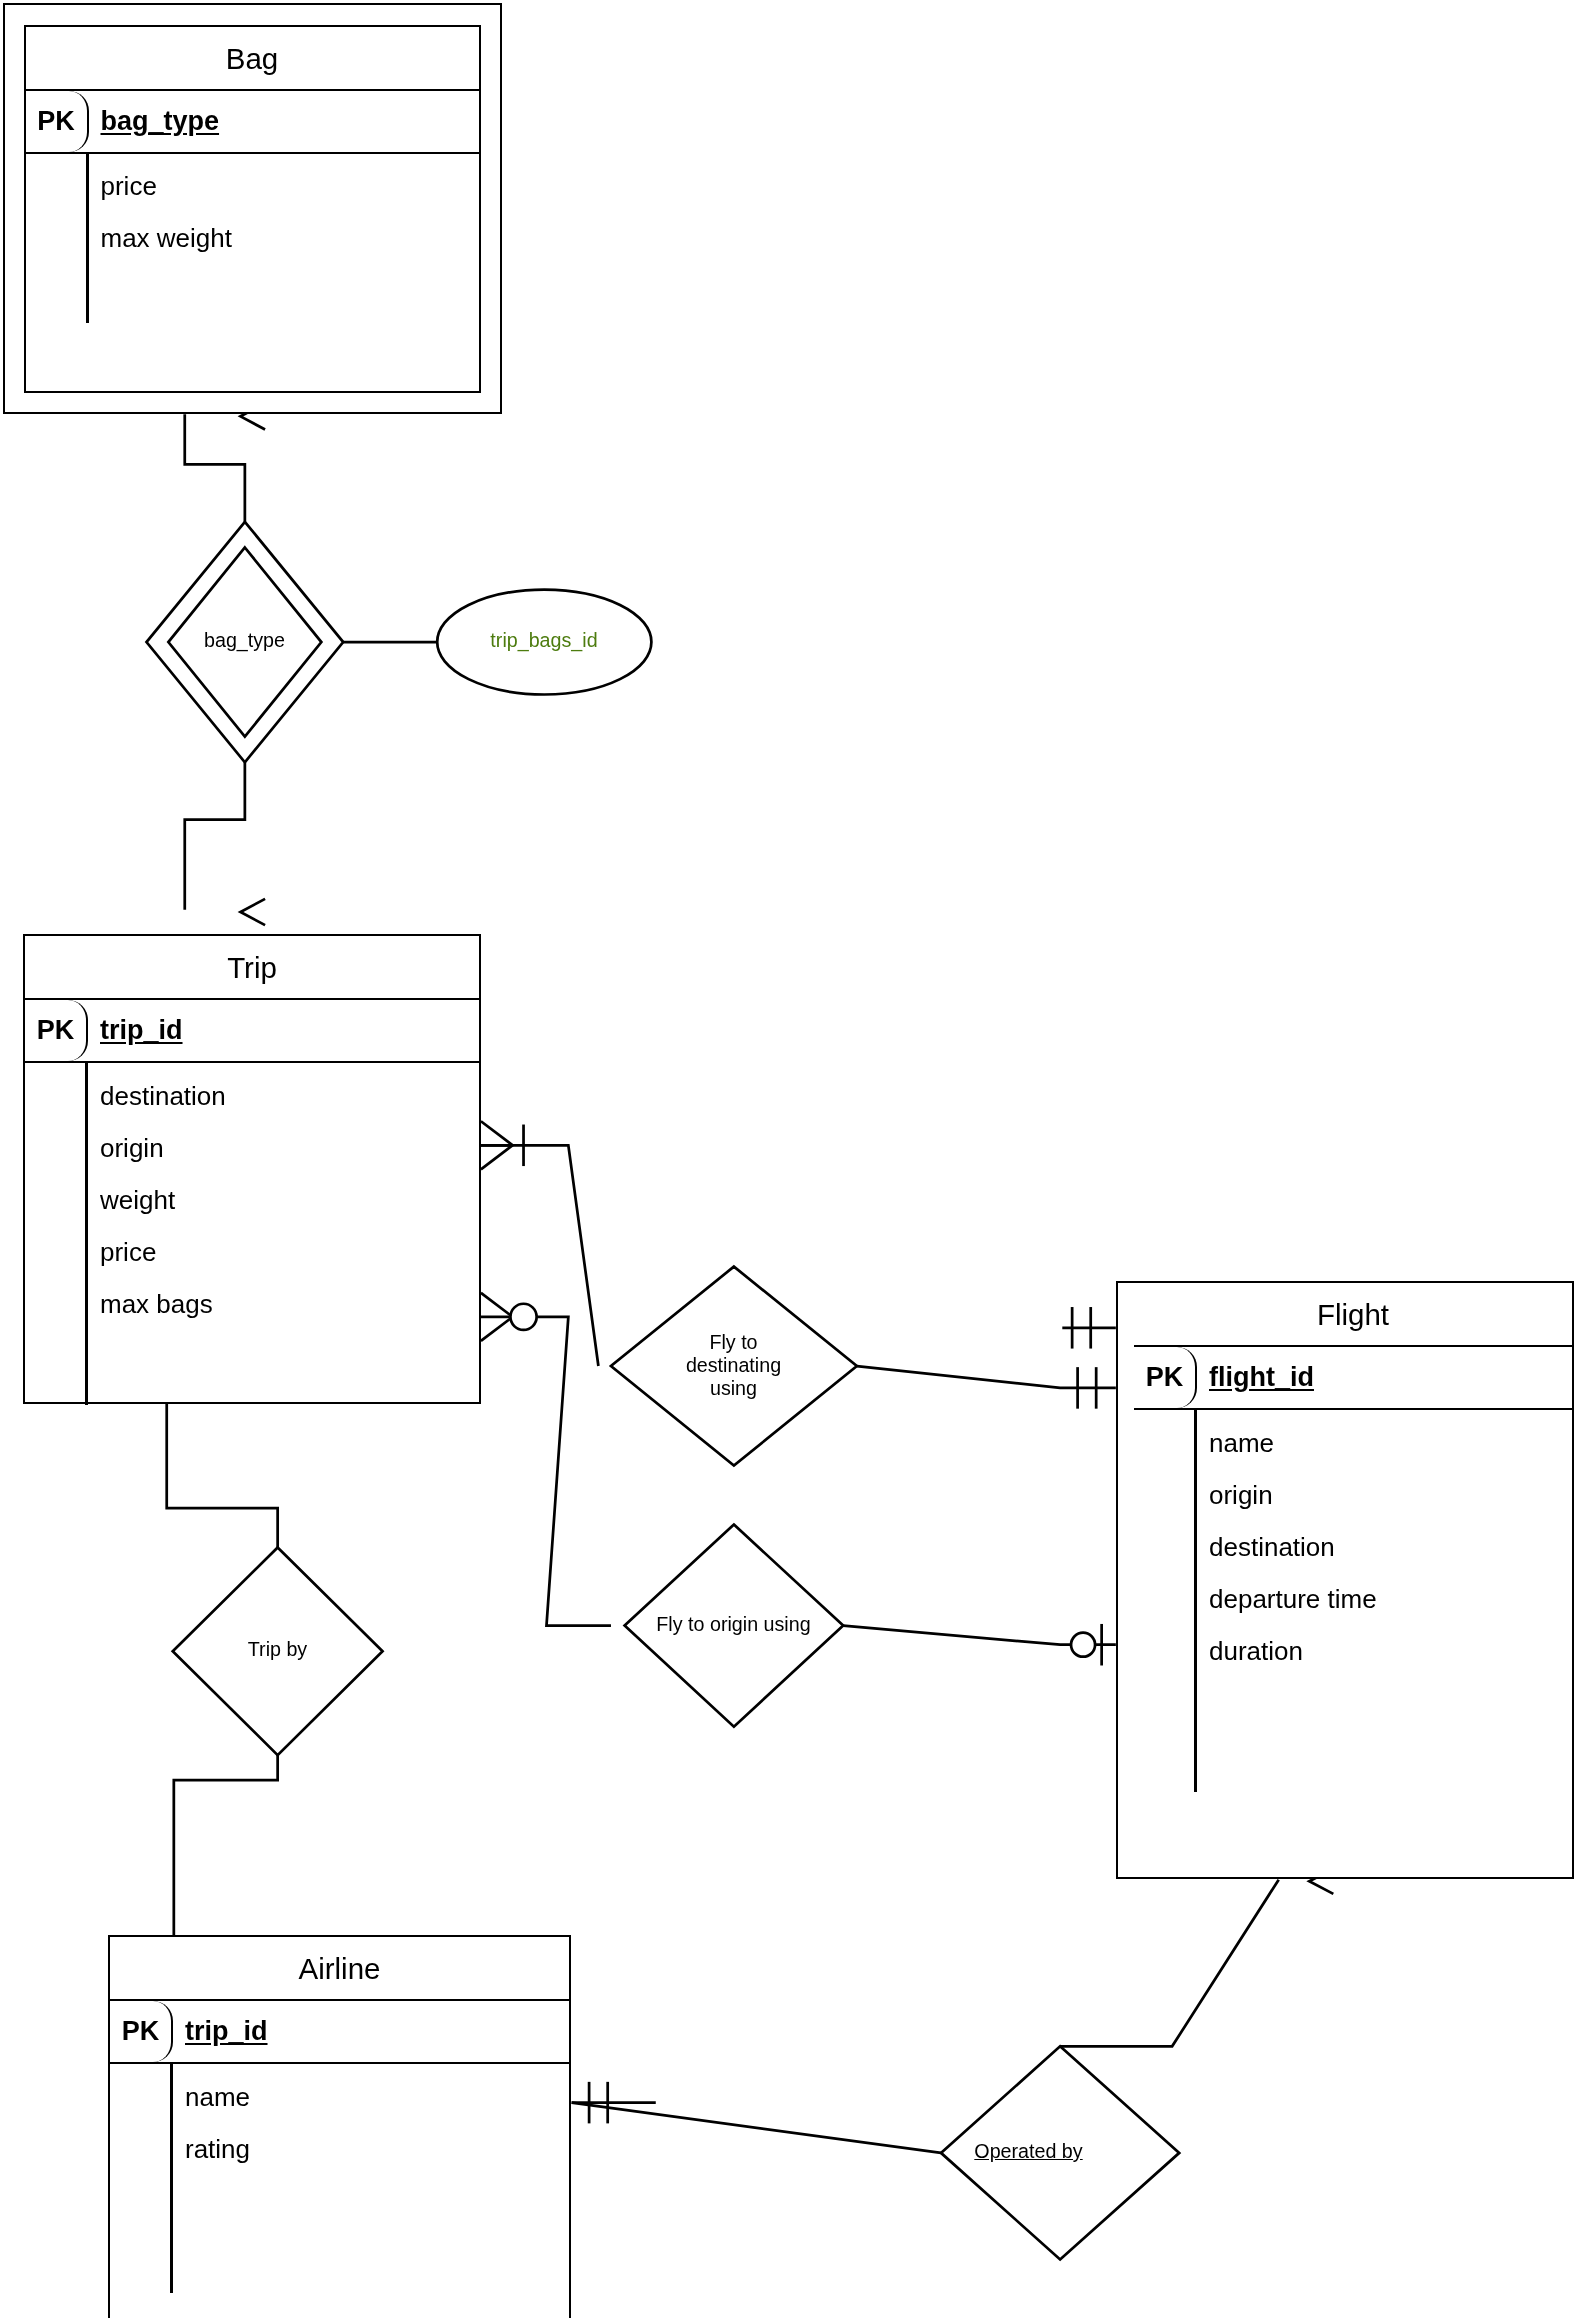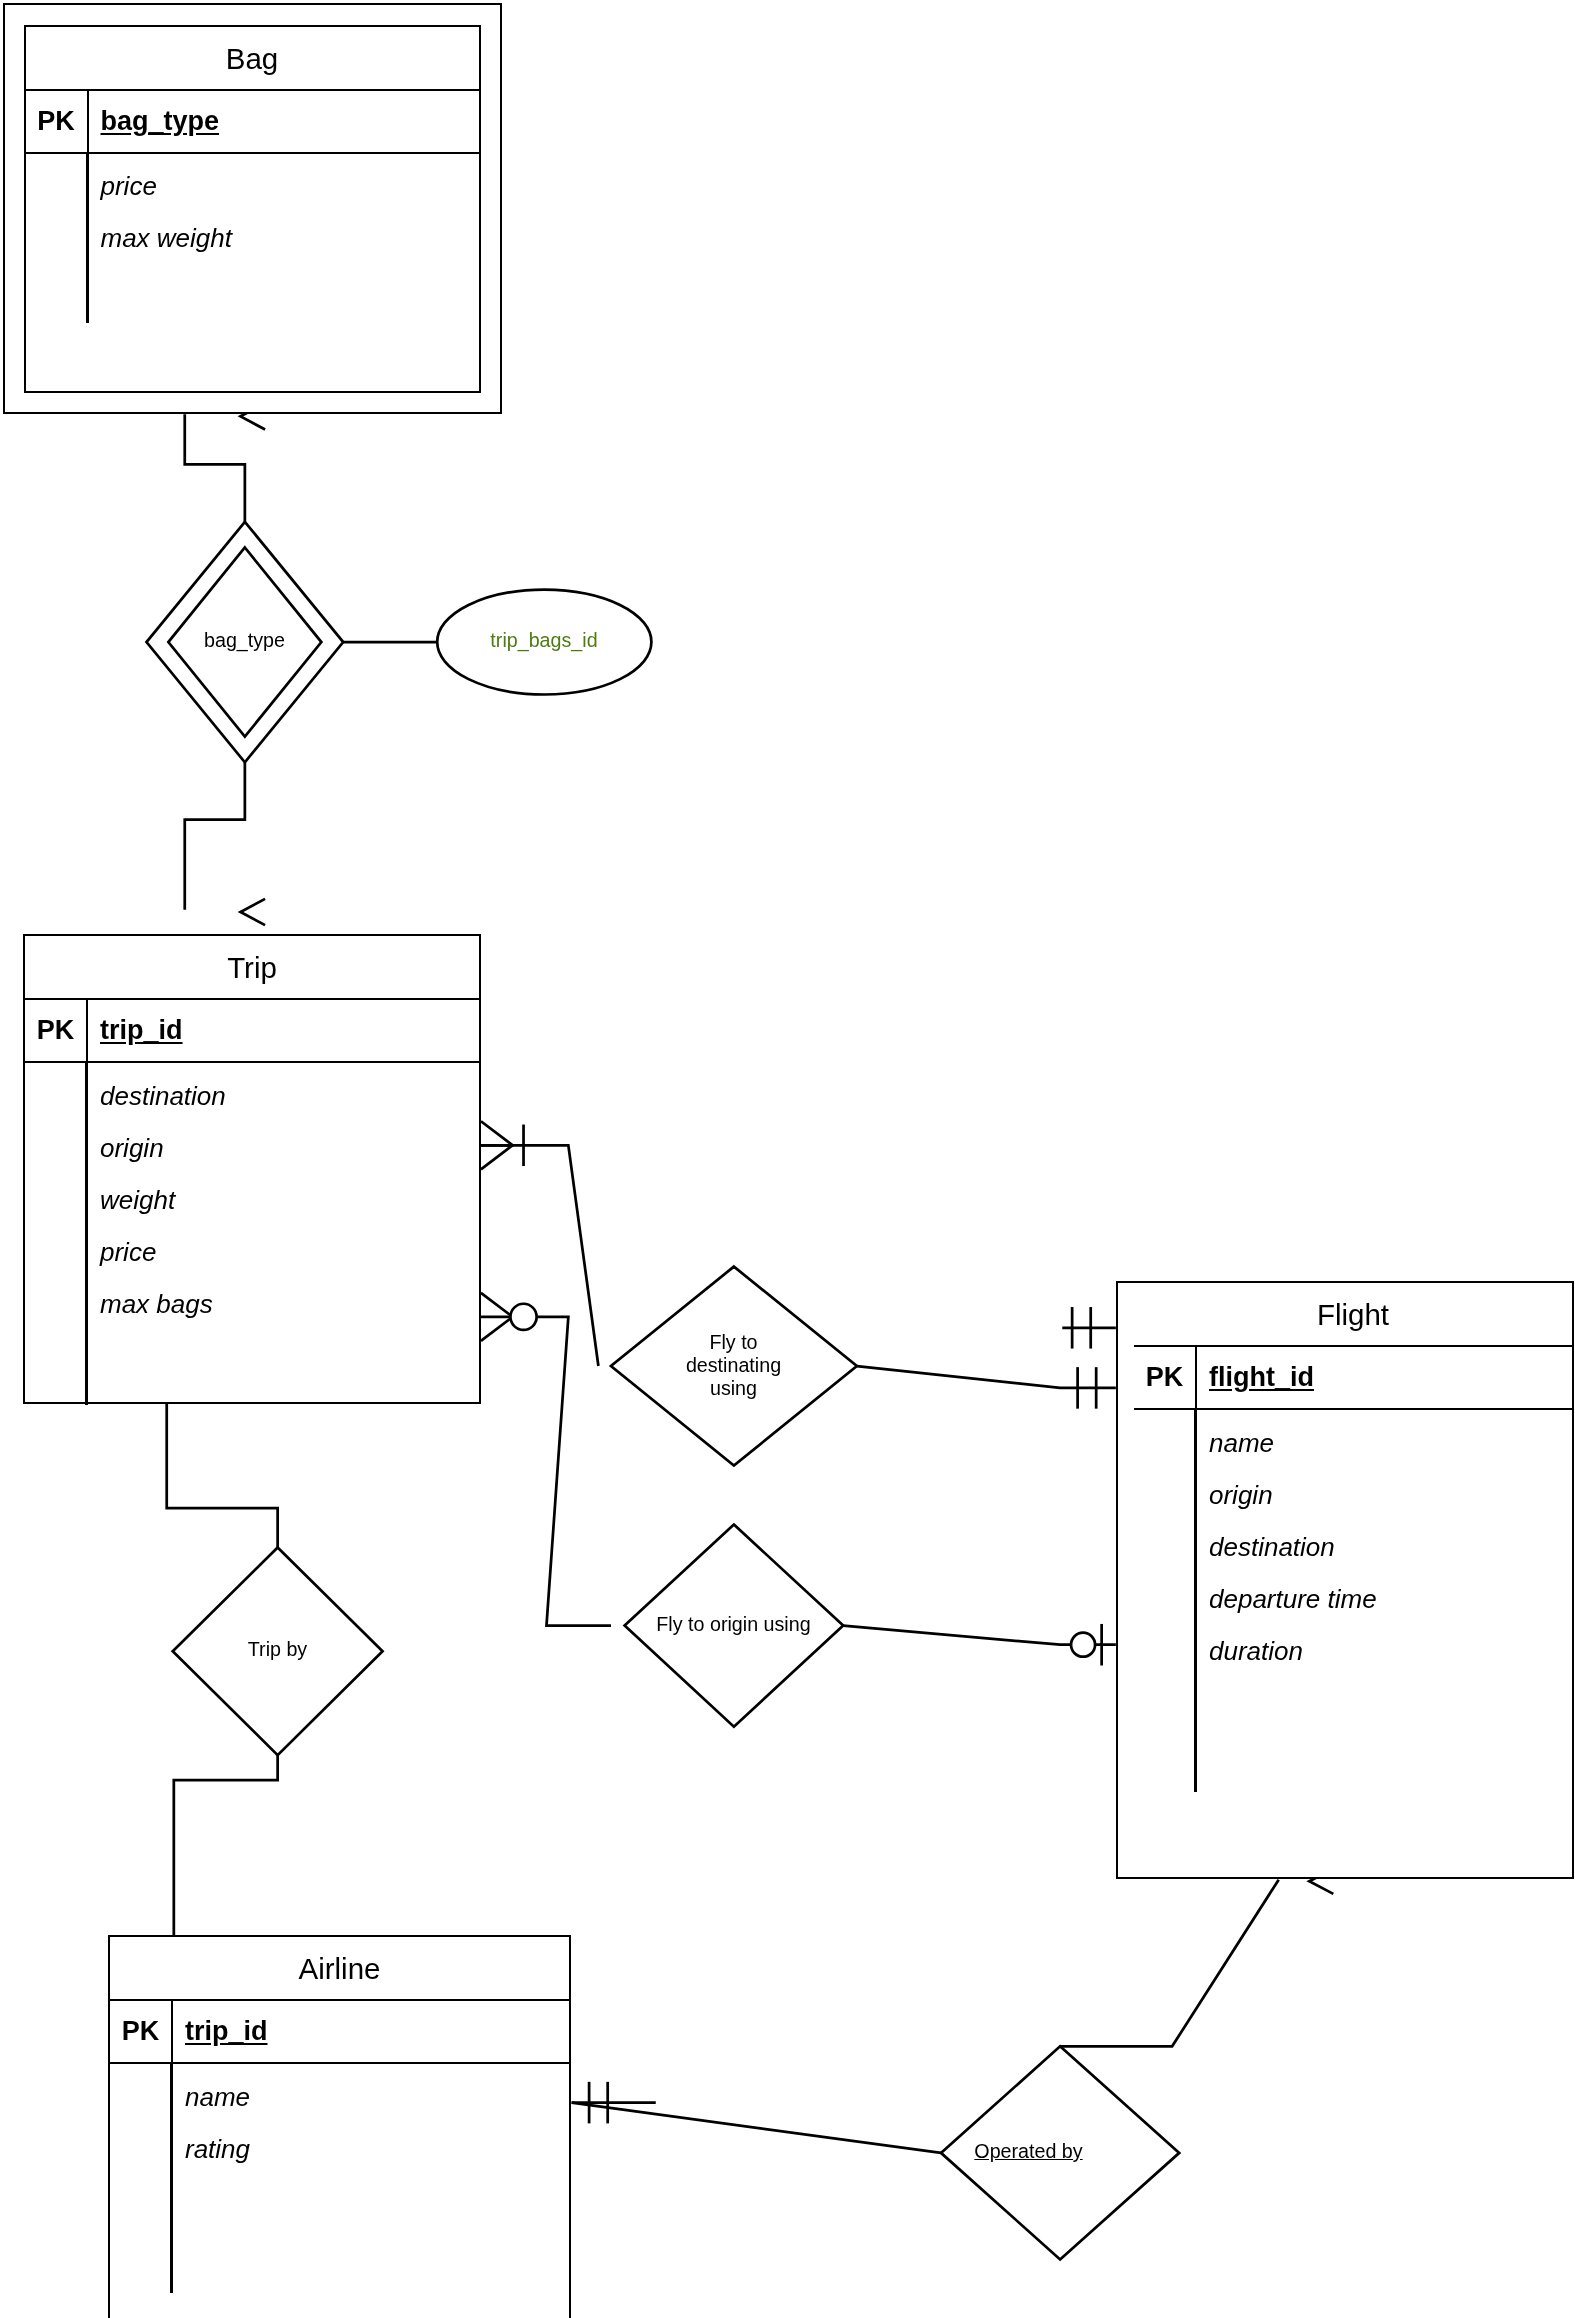--- a/index.html
+++ b/index.html
@@ -41,21 +41,21 @@
     display:flex;
     height:63px;
     border-bottom:2.7px solid #000;
   }
   .pk-tag{
     box-sizing:border-box;
     width:63px;
     flex:0 0 63px;
     border-right:2.7px solid #000;
     display:flex;align-items:center;justify-content:center;
-    font-weight:bold;font-size:27px;
+    font-weight:bold;font-size:27px;border-radius:20px;
   }
   .pk-name{
     box-sizing:border-box;
     flex:1 1 auto;
     display:flex;align-items:center;
     padding-left:12px;
     font-weight:bold;font-size:27px;
   }
   .pk-name span{ text-decoration:underline; text-underline-offset:3.3px;}
   .ent-body{
@@ -80,21 +80,20 @@
   .attr-list{
     box-sizing:border-box;
     flex:1 1 auto;
     padding:12px 0 0 12px;
   }
   .attr{
     font-size:26px;
     line-height:1.0;
     padding:7.6px 0 18.6px 0;
     white-space:nowrap;
-    font-style:italic;
   }
 
   
   .diamond-label{
     position:absolute;
     text-align:center;
     font-size:19.7px;
     line-height:1.18;
     color:#000;
     pointer-events:none;

